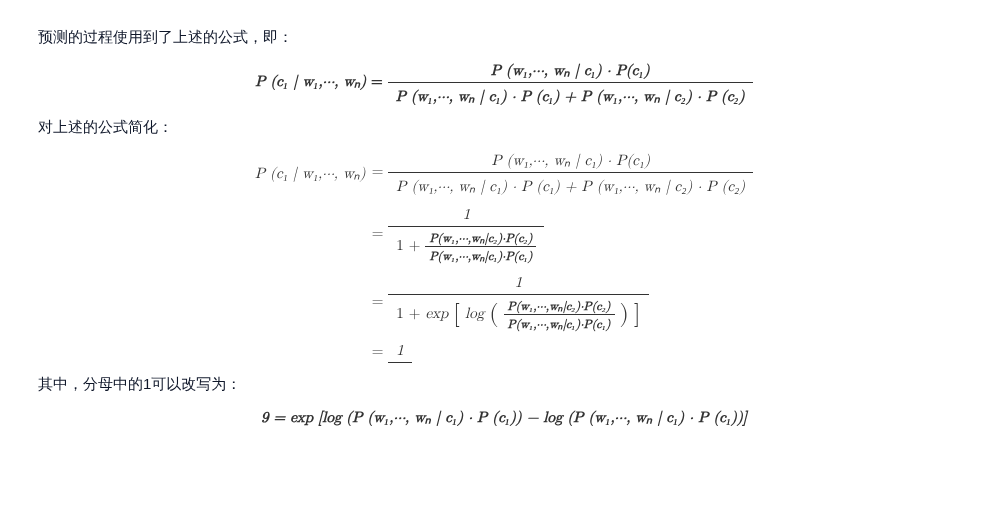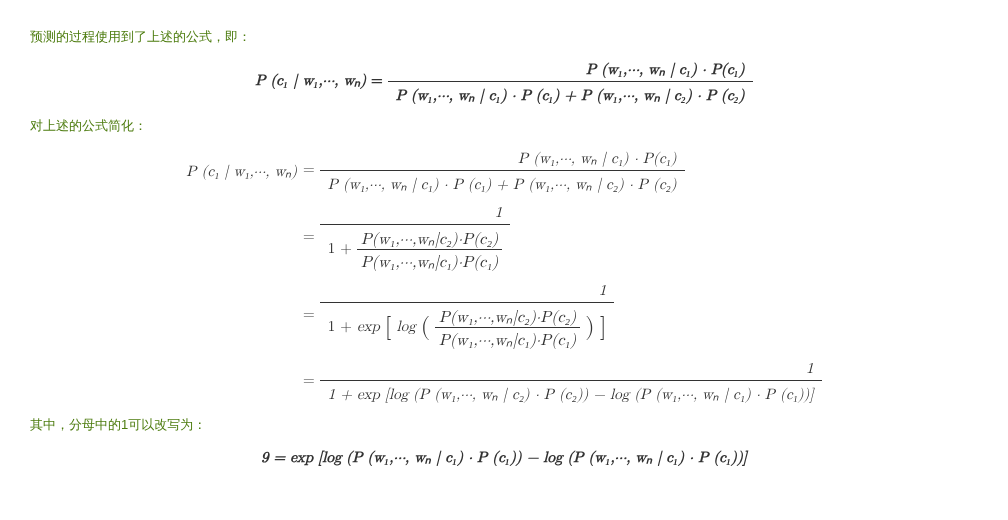--- a/index.html
+++ b/index.html
@@ -6,23 +6,23 @@
       margin: 0;
       padding: 20px 30px;
       font-family: "Microsoft YaHei", "PingFang SC", sans-serif;
       font-size: 14px;
       color: #333;
       background: #fff;
       width: 1008px;
       box-sizing: border-box;
     }
     .para {
-      margin: 8px 0;
-      color: #4d7c0f;
-      font-size: 13px;
+      margin: 8px 8px;
+      color: #0f172a;
+      font-size: 15px;
     }
     .eq-block {
       text-align: center;
       margin: 12px 0;
     }
     .eq-img {
       display: inline-block;
       font-family: "Latin Modern Math", "Cambria Math", "Times New Roman", serif;
       font-style: italic;
       color: #333;
@@ -44,34 +44,35 @@
     }
     .eq-right {
       text-align: left;
       font-family: "Latin Modern Math", "Cambria Math", "Times New Roman", serif;
       font-style: italic;
       font-size: 15px;
     }
     .frac {
       display: inline-block;
       vertical-align: middle;
-      text-align: right;
+      text-align: center;
     }
     .frac .num {
       display: block;
       border-bottom: 1px solid #333;
       padding: 0 8px 2px;
     }
     .frac .den {
       display: block;
       padding: 2px 8px 0;
     }
     .small .frac .num, .small .frac .den {
-      font-size: 16px;
+      font-size: 12px;
       padding: 0 4px;
+      font-weight: bold;
     }
     .up {
       font-style: normal;
     }
     .bigbracket {
       font-size: 1.6em;
       vertical-align: middle;
       font-style: normal;
     }
   </style>
@@ -140,21 +141,20 @@
           <span class="bigbracket">]</span>
         </span>
       </span>
     </div>
 
     <div class="eq-left"></div>
     <div class="eq-right">
       <span class="up"> = </span>
       <span class="frac">
         <span class="num">1</span>
-        <span class="den">1 + exp [log (P (w₁,⋯, wₙ | c₂) · P (c₂)) − log (P (w₁,⋯, wₙ | c₁) · P (c₁))]</span>
       </span>
     </div>
   </div>
 </div>
 
 <p class="para">其中，分母中的1可以改写为：</p>
 
 <div class="eq-block">
   <span class="eq-img">9 = exp [log (P (w₁,⋯, wₙ | c₁) · P (c₁)) − log (P (w₁,⋯, wₙ | c₁) · P (c₁))]</span>
 </div>

